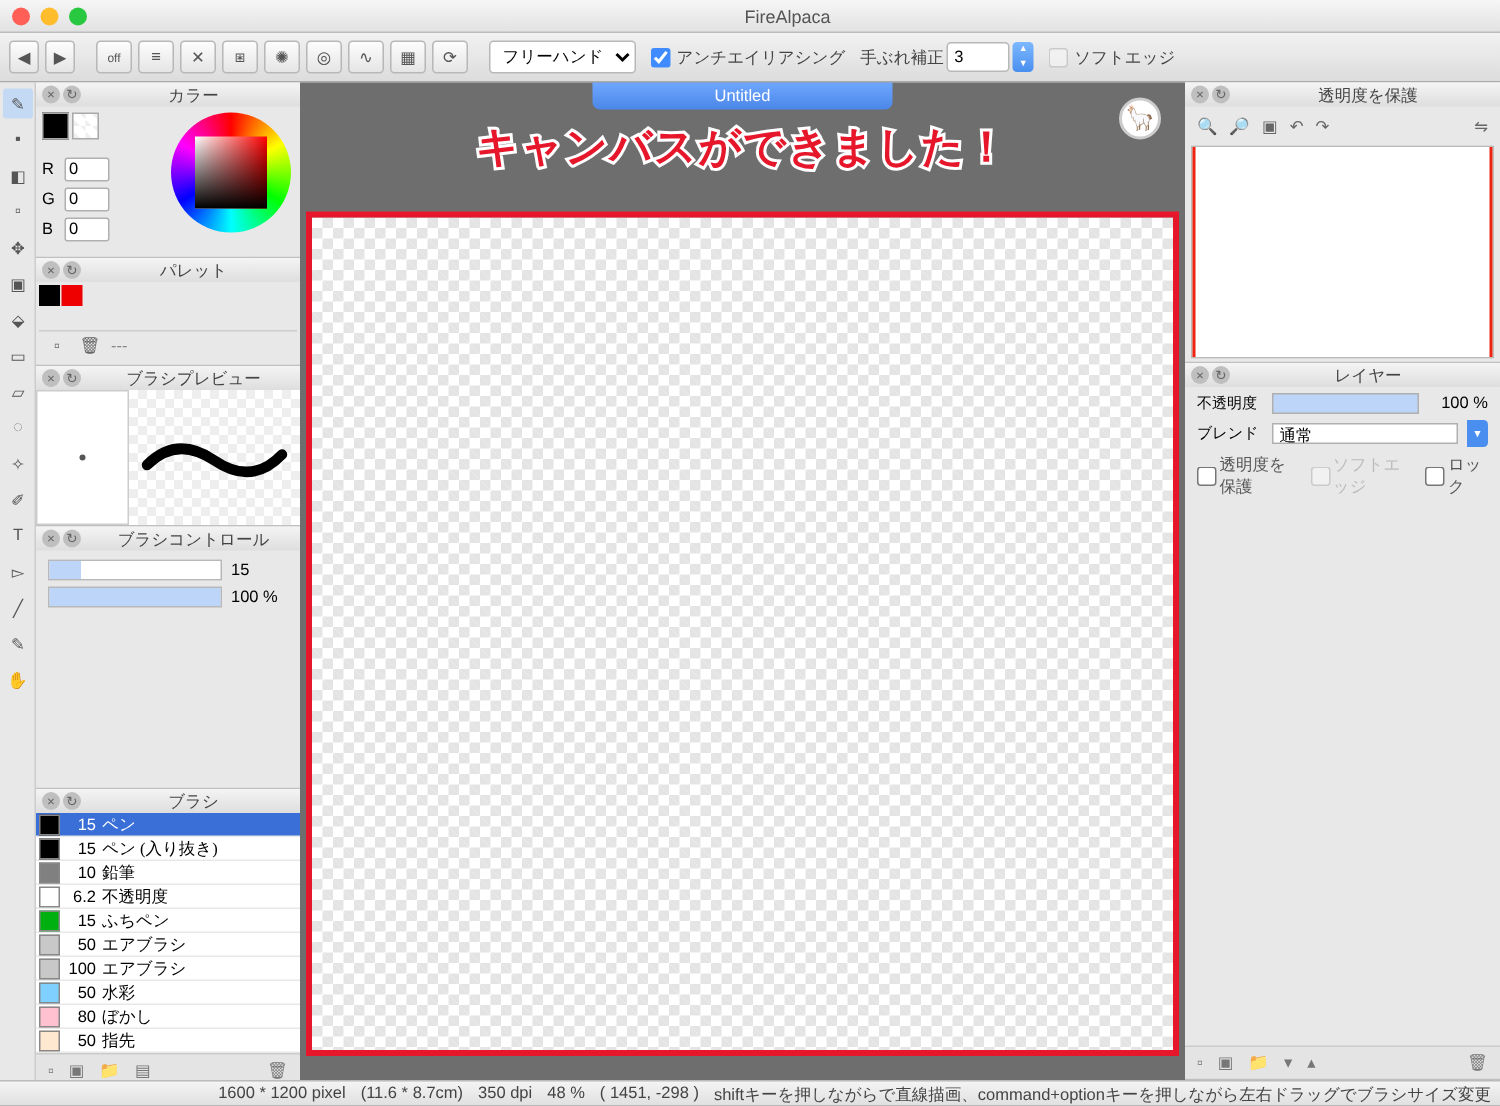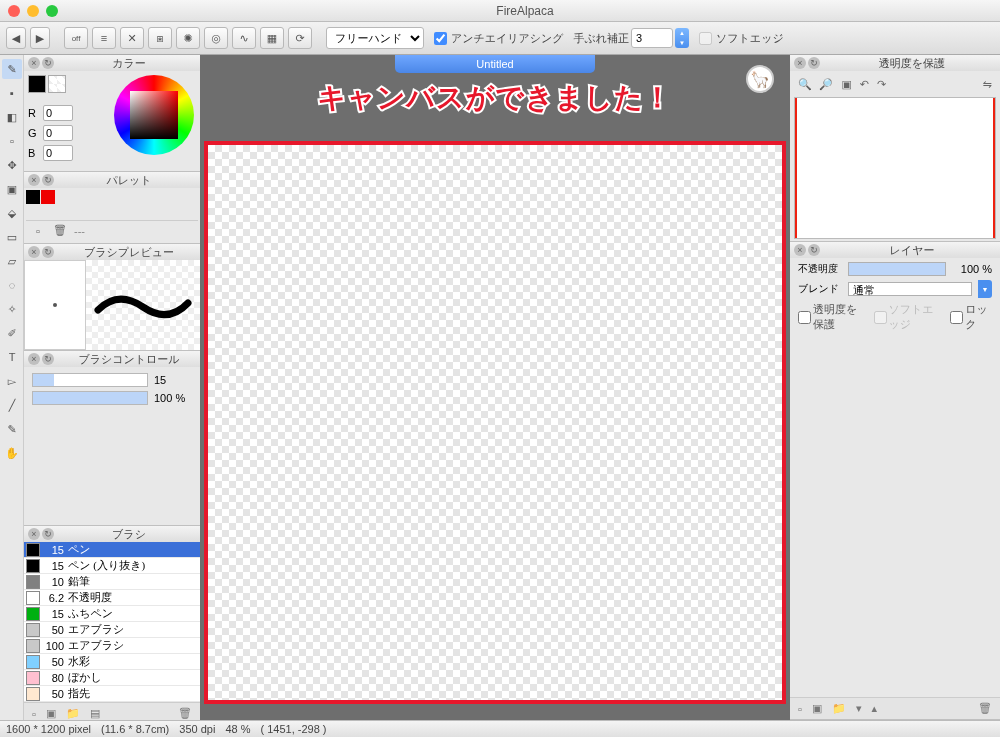--- a/index.html
+++ b/index.html
@@ -115,21 +115,21 @@
 .lp-checks label{display:flex;align-items:center;gap:2px;}
 
 .layer-list{flex:1;background:#fff;}
 .layer-row{display:flex;align-items:center;height:28px;background:#c7defb;border:1px solid #9cc;padding:0 4px;gap:6px;}
 .layer-vis{width:12px;height:12px;border:1px solid #999;border-radius:50%;}
 .layer-thumb{width:22px;height:22px;border:1px solid #aaa;background-image:linear-gradient(45deg,#e4e4e4 25%,transparent 25%,transparent 75%,#e4e4e4 75%),linear-gradient(45deg,#e4e4e4 25%,#fff 25%,#fff 75%,#e4e4e4 75%);background-size:8px 8px;background-position:0 0,4px 4px;}
 .layer-name{font-weight:600;}
 .layer-foot{height:22px;background:#e4e4e4;border-top:1px solid #ccc;display:flex;align-items:center;gap:10px;padding:0 8px;color:#777;margin-top:auto;}
 
 
-.statusbar{height:17px;background:linear-gradient(#f4f4f4,#e0e0e0);border-top:1px solid #bbb;display:flex;align-items:center;padding:0 6px;gap:10px;font-size:10px;color:#444;}
+.statusbar{height:17px;background:linear-gradient(#f4f4f4,#e0e0e0);border-top:1px solid #bbb;display:flex;align-items:center;padding:0 6px;gap:10px;font-size:10px;color:#444;justify-content:flex-end;}
 </style>
 </head>
 <body>
 
 <div class="titlebar">
   <div class="traffic">
     <span class="tl-close"></span>
     <span class="tl-min"></span>
     <span class="tl-max"></span>
   </div>
@@ -445,13 +445,14 @@
     </div>
   </div>
 </div>
 
 <div class="statusbar">
   <span>1600 * 1200 pixel</span>
   <span>(11.6 * 8.7cm)</span>
   <span>350 dpi</span>
   <span>48 %</span>
   <span>( 1451, -298 )</span>
+  <span>shiftキーを押しながらで直線描画、command+optionキーを押しながら左右ドラッグでブラシサイズ変更</span>
 </div>
 
 </body></html>

